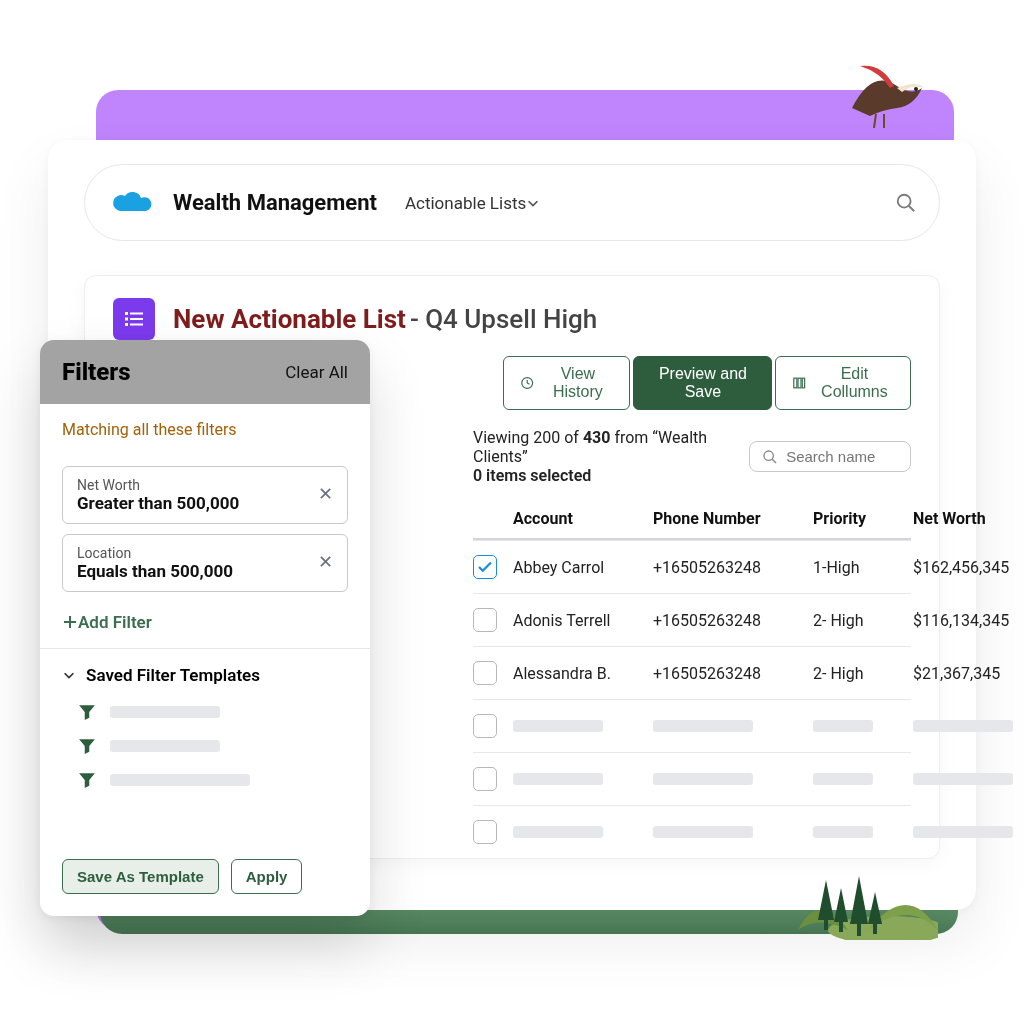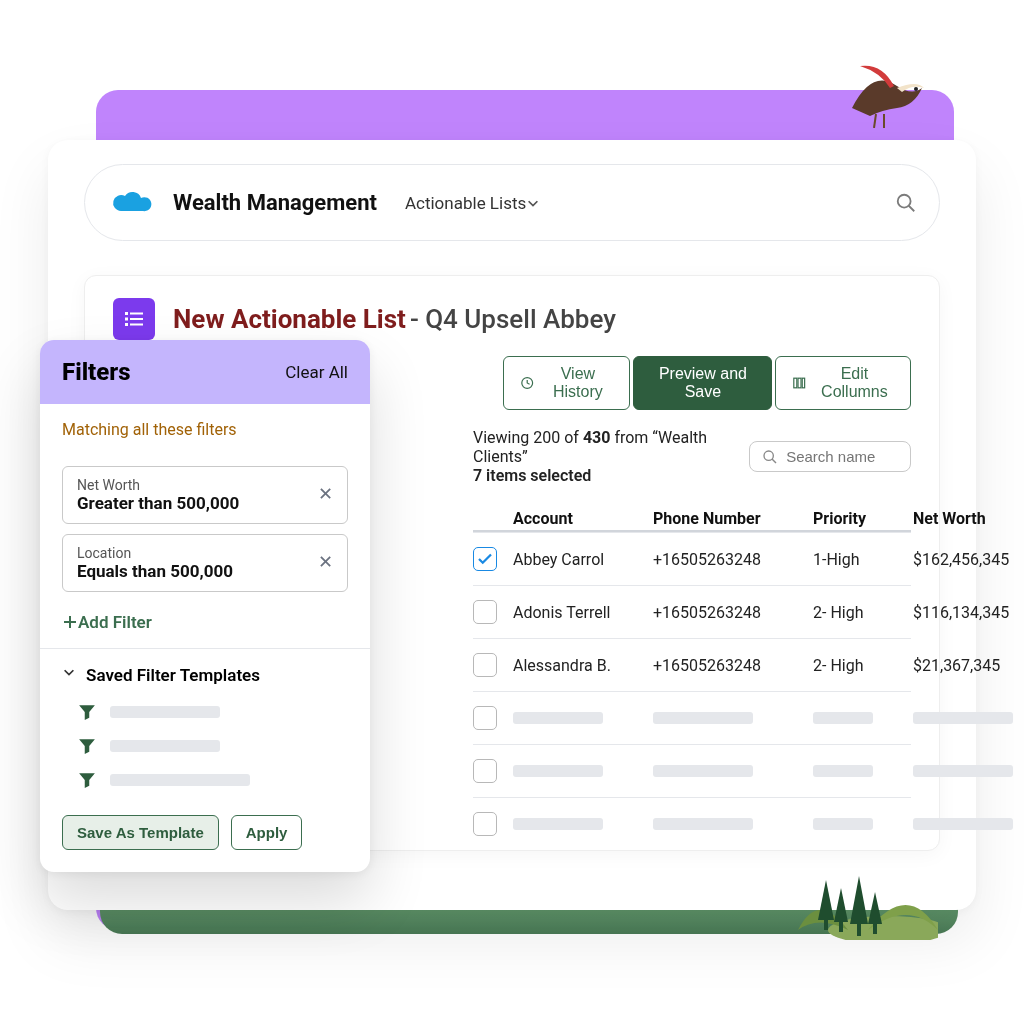--- a/index.html
+++ b/index.html
@@ -96,21 +96,21 @@
     margin-left:360px;
   }
   .grid-head, .grid-row {
     display:grid;
     grid-template-columns: 40px 140px 160px 100px 140px;
     align-items:center;
     padding:14px 0;
     border-top:1px solid #e5e7eb;
     font-size:16px;
   }
-  .grid-head { border-top:none; font-weight:700; color:#111; padding-bottom:2px; border-bottom:2px solid #d1d5db;}
+  .grid-head { border-top:none; font-weight:700; color:#111; padding-bottom:10px; border-bottom:2px solid #d1d5db;}
   .grid-row { color:#222; }
   .cb {
     width:24px; height:24px; border:1.5px solid #b8b8b8; border-radius:5px;
     display:flex; align-items:center; justify-content:center; cursor:pointer; background:#fff;
   }
   .cb.checked { border-color:#1989e3; }
   .cb.checked svg { display:block; }
   .cb svg { display:none; color:#1989e3; width:18px; height:18px; }
   .ph { background:#e5e7eb; height:12px; border-radius:3px; }
 
@@ -120,44 +120,44 @@
     top:340px; left:40px;
     width:330px;
     background:#fff;
     border-radius:14px;
     box-shadow: 0 30px 60px rgba(0,0,0,0.14), 0 2px 10px rgba(0,0,0,0.06);
     z-index:5;
     overflow:hidden;
   }
   .filters-head {
     display:flex; justify-content:space-between; align-items:center;
-    background:#c4b5fd; padding:18px 22px;
+    background:#a3a3a3; padding:18px 22px;
   }
   .filters-head h2 { font-size:24px; font-weight:800; }
   .clear-all { color:#111; font-size:17px; cursor:pointer; }
   .filters-body { padding:16px 22px 0 22px; }
   .match-label { font-size:16px; color:#a16207; margin-bottom:27px; }
   .chip {
     border:1px solid #c9c9c9; border-radius:6px; padding:10px 14px;
     display:flex; justify-content:space-between; align-items:flex-start;
     margin-bottom:10px; cursor:pointer;
   }
   .chip .x { color:#6b7280; cursor:pointer; font-size:18px; margin-top:6px;}
   .chip-label { font-size:14px; color:#555; }
   .chip-val { font-size:17px; font-weight:700; color:#111; }
   .add-filter { display:flex; align-items:center; color:#3b6e4f; font-weight:600; font-size:17px; padding:10px 0 16px 0; cursor:pointer;}
   .divider { height:1px; background:#e5e7eb; margin:0 -22px; }
-  .saved-head { display:flex; align-items:flex-start; gap:10px; padding:16px 0 10px 0; font-weight:600; font-size:17px; cursor:pointer;}
+  .saved-head { display:flex; align-items:center; gap:10px; padding:16px 0 10px 0; font-weight:600; font-size:17px; cursor:pointer;}
   .tpl-row { display:flex; align-items:center; gap:14px; padding:8px 0 8px 16px; }
   .funnel { color:#2e5d3e; width:18px; height:18px; }
   .tpl-ph { background:#e5e7eb; height:12px; width:110px; border-radius:3px; }
   .filters-foot { display:flex; gap:12px; padding:18px 22px 22px 22px; }
   .fbtn {
     border:1.5px solid #3b6e4f; border-radius:6px; padding:8px 14px;
-    font-size:15px; font-weight:600; cursor:pointer; background:#fff; color:#2e5d3e;
+    font-size:15px; font-weight:600; cursor:pointer; background:#fff; color:#2e5d3e;margin-top:44px;
   }
   .fbtn.light { background:#e7efe8; }
 
   
   .bird { position:absolute; top:58px; right:92px; z-index:3; }
   .trees { position:absolute; bottom:80px; right:86px; z-index:4; }
   .ground { position:absolute; bottom:90px; left:100px; right:66px; height:36px; z-index:1;
     background:linear-gradient(180deg,#6aa274 0%,#4a7a56 100%); border-radius:0 0 22px 22px;}
 </style>
 </head>
@@ -209,21 +209,21 @@
             <rect x="8" y="5.5" width="13" height="2" fill="#fff"></rect>
             <rect x="3" y="10.5" width="3" height="3" fill="#fff"></rect>
             <rect x="8" y="11" width="13" height="2" fill="#fff"></rect>
             <rect x="3" y="16" width="3" height="3" fill="#fff"></rect>
             <rect x="8" y="16.5" width="13" height="2" fill="#fff"></rect>
           </svg>
       </div>
       <div>
         <span class="list-title">New Actionable List</span>
         <span class="list-title list-sub"> - </span>
-        <span class="list-title list-sub">Q4 Upsell Abbey</span>
+        <span class="list-title list-sub">Q4 Upsell High</span>
       </div>
     </div>
 
     <div class="actions-row">
       <button class="btn">
         <svg width="18" height="18" viewBox="0 0 24 24">
             <circle cx="12" cy="12" r="9" fill="none" stroke="#3b6e4f" stroke-width="2"></circle>
             <path d="M12 7v5l4 2" fill="none" stroke="#3b6e4f" stroke-width="2"></path>
           </svg>
         <span>View History</span>
@@ -237,21 +237,21 @@
             <rect x="10" y="4" width="5" height="16" fill="none" stroke="#3b6e4f" stroke-width="2"></rect>
             <rect x="17" y="4" width="4" height="16" fill="none" stroke="#3b6e4f" stroke-width="2"></rect>
           </svg>
         <span>Edit Collumns</span>
       </button>
     </div>
 
     <div class="info-row">
       <div class="info-text">
         <span>Viewing 200 of </span><b>430</b><span> from “Wealth Clients”</span><br>
-        <span class="sub">7 items selected</span>
+        <span class="sub">0 items selected</span>
       </div>
       <div class="searchbox">
         <svg width="16" height="16" viewBox="0 0 24 24">
             <circle cx="10" cy="10" r="7" fill="none" stroke="#888" stroke-width="2"></circle>
             <line x1="15" y1="15" x2="21" y2="21" stroke="#888" stroke-width="2"></line>
           </svg>
         <input type="text" placeholder="Search name" style="">
       </div>
     </div>
 

